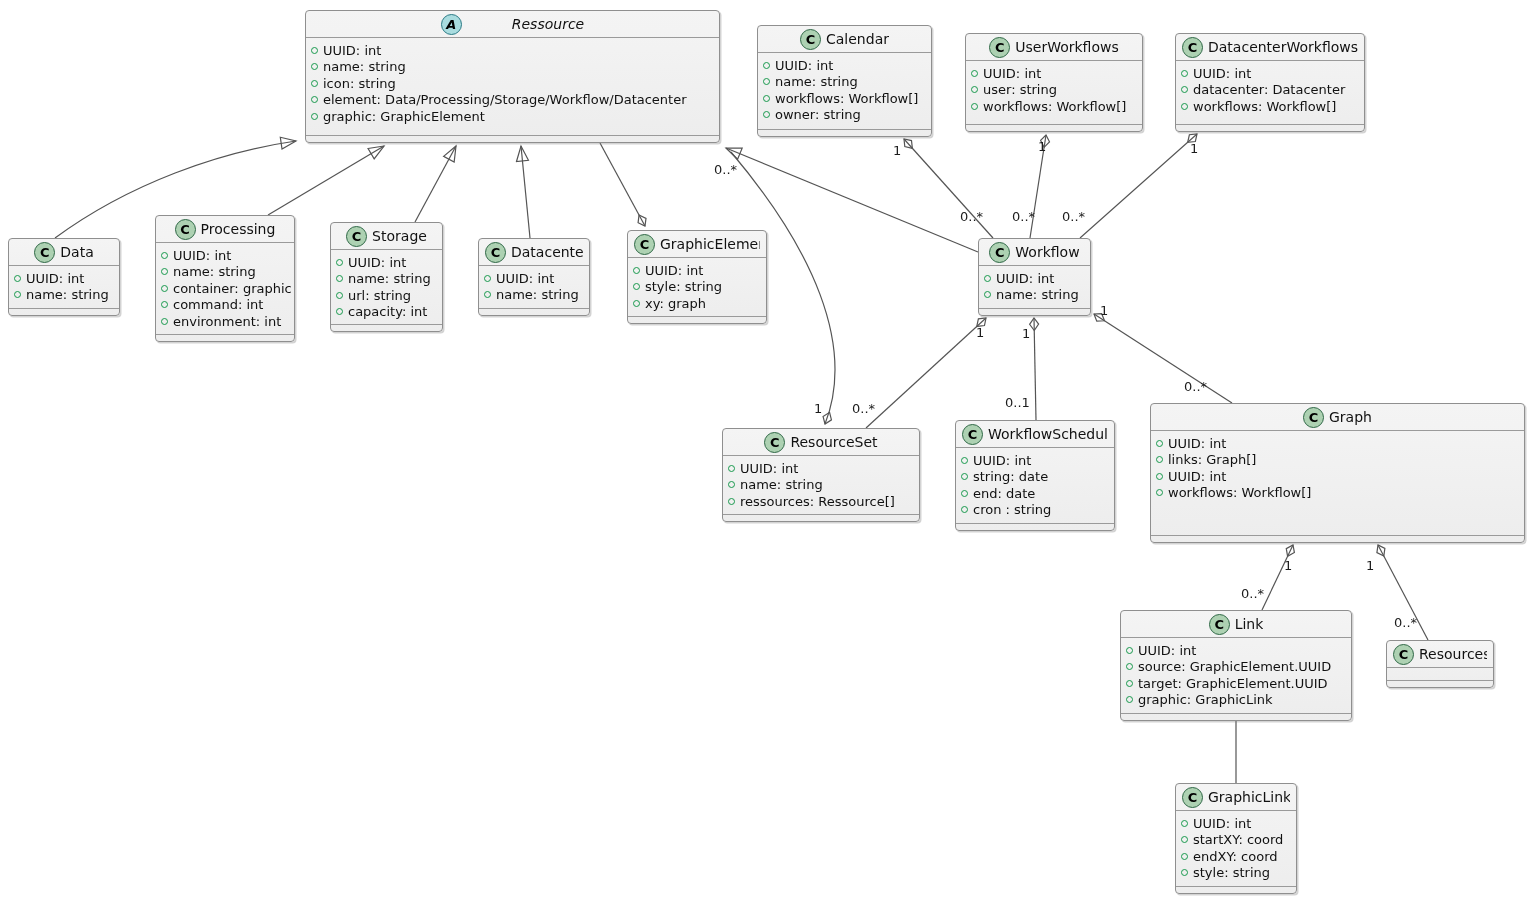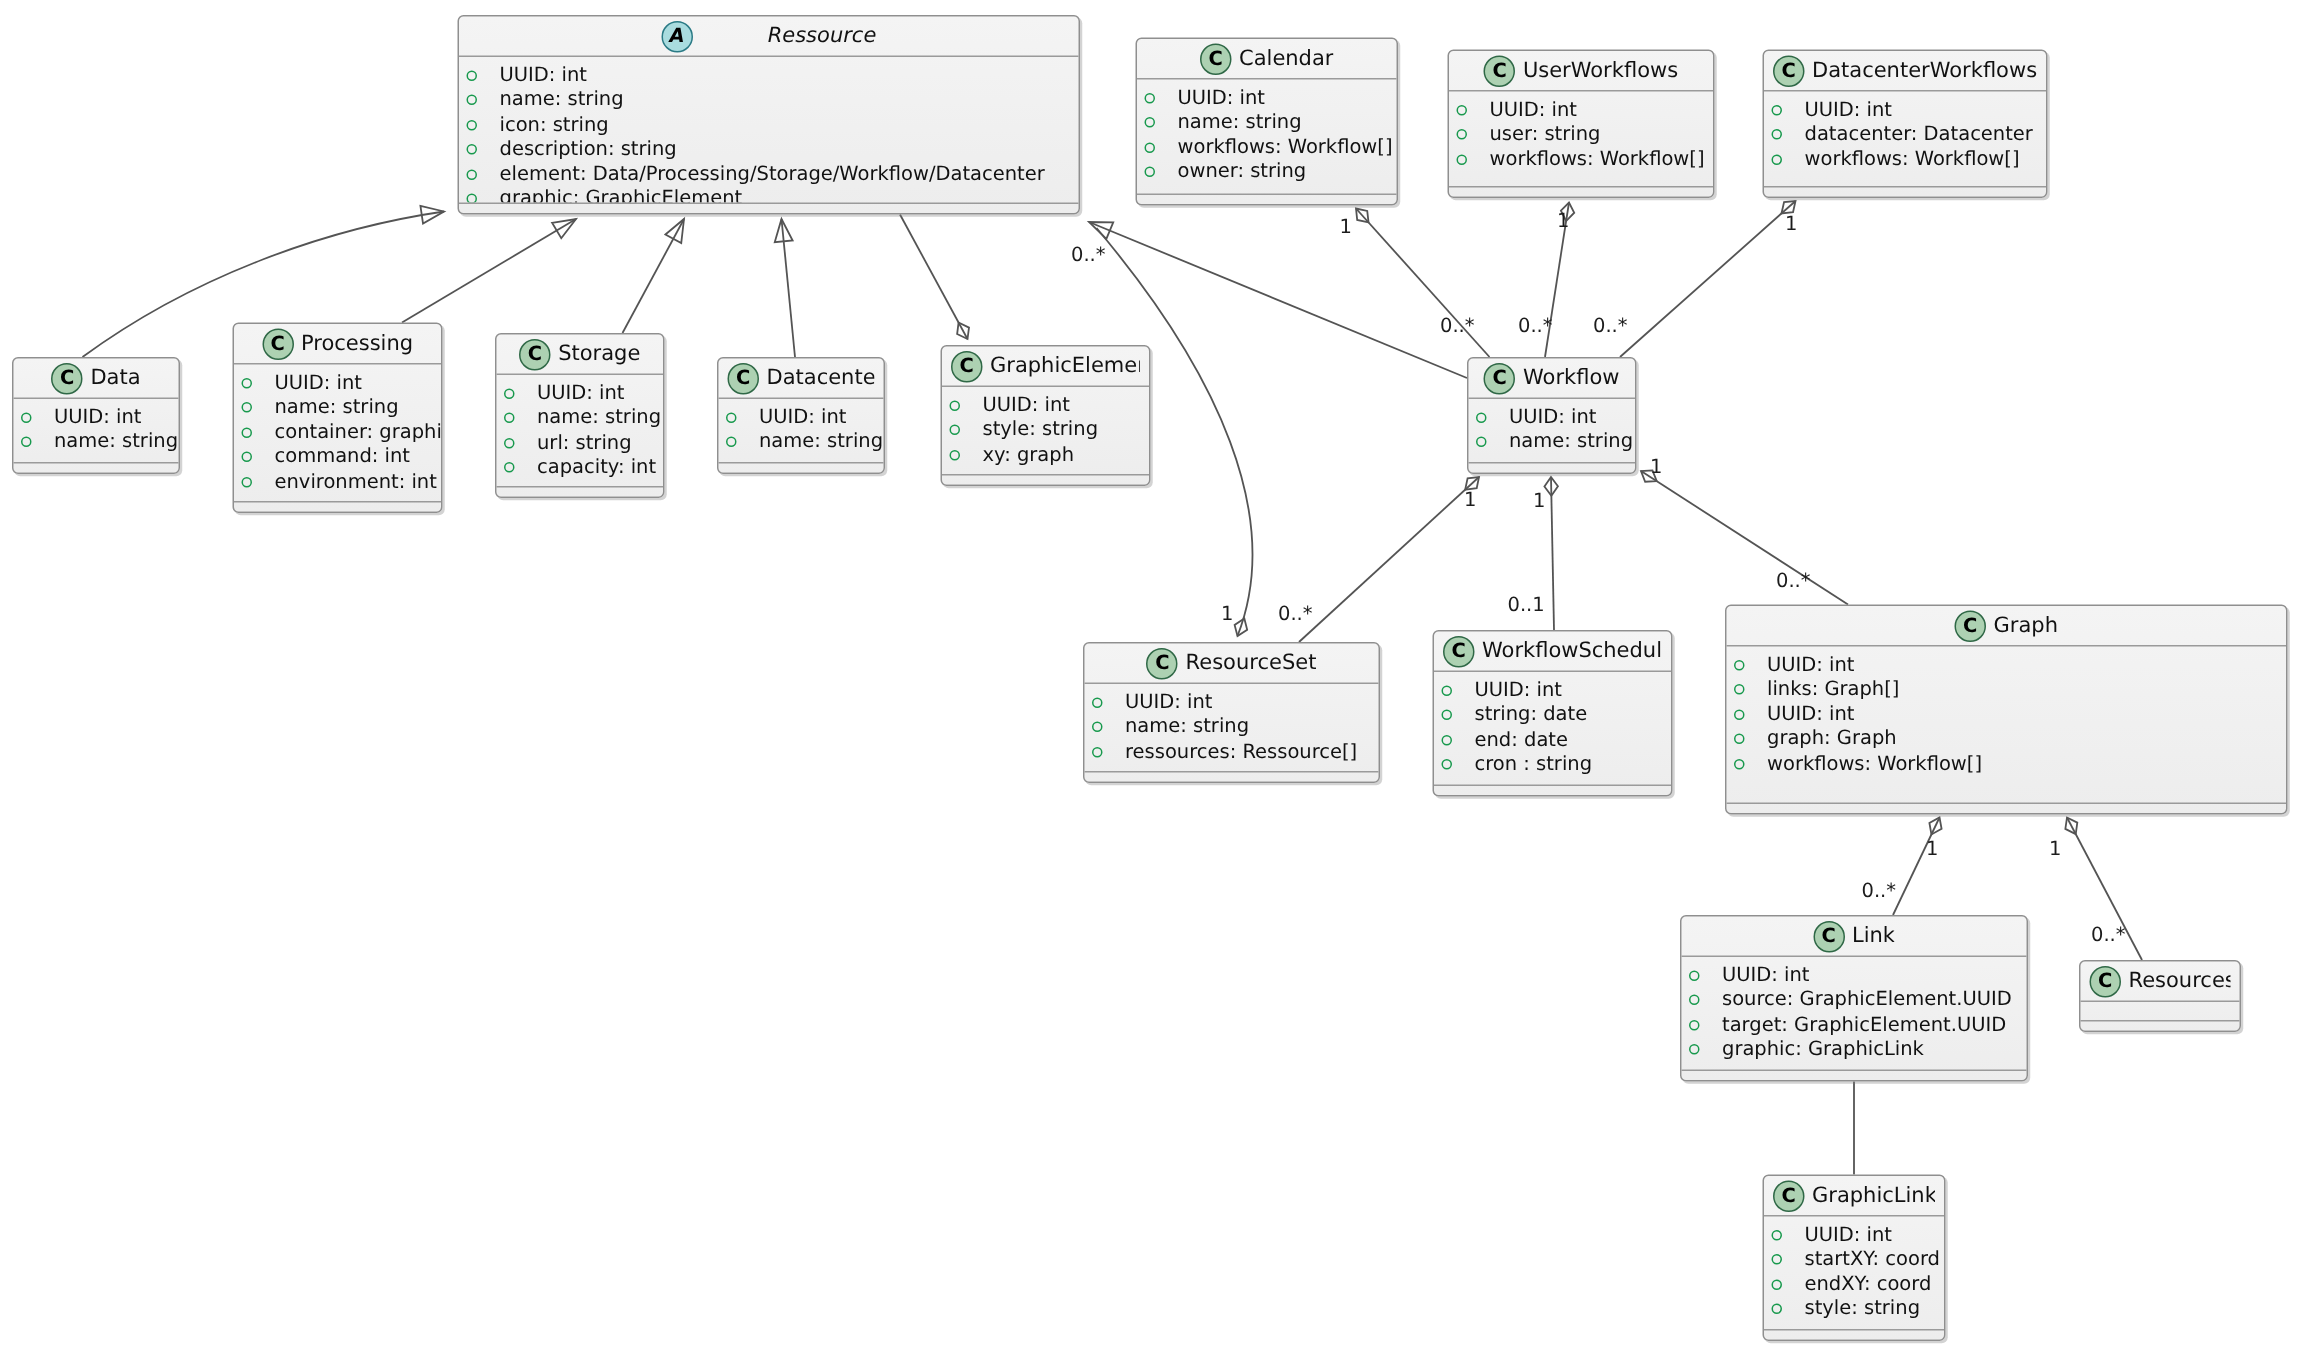--- a/index.html
+++ b/index.html
@@ -14,21 +14,21 @@
        box-shadow:1.5px 1.5px 0 rgba(130,130,130,.35);}
   .hd{flex:0 0 auto;height:27px;box-sizing:border-box;display:flex;align-items:center;
       justify-content:center;gap:5px;padding:2px 6px;border-bottom:1px solid #9a9a9a;}
   .ic{width:21px;height:21px;box-sizing:border-box;border-radius:50%;flex:0 0 auto;
       display:flex;align-items:center;justify-content:center;
       font-size:13px;font-weight:bold;color:#000;background:#ADD1B2;border:1px solid #2f6846;}
   .ic.abstract{background:#A9DCDF;border-color:#2a7a85;font-style:italic;}
   .cname{font-size:14px;color:#111;white-space:nowrap;overflow:hidden;}
   .cname.it{font-style:italic;margin-left:45px;}
   .rows{flex:1 1 auto;padding:4px 6px 2px 5px;overflow:hidden;}
-  .row{display:flex;align-items:center;gap:15px;height:16.5px;font-size:13px;color:#111;white-space:nowrap;}
+  .row{display:flex;align-items:center;gap:5px;height:16.5px;font-size:13px;color:#111;white-space:nowrap;}
   .vis{width:7px;height:7px;box-sizing:border-box;border:1.4px solid #18994d;border-radius:50%;flex:0 0 auto;}
   .ft{flex:0 0 auto;height:6px;border-top:1px solid #9a9a9a;}
 </style>
 </head>
 <body>
 
 <div id="canvas">
 
   <svg class="edges">
     <defs>
@@ -90,24 +90,20 @@
       <div class="row">
           <span class="vis"></span>
           <span>name: string</span>
         </div>
       <div class="row">
           <span class="vis"></span>
           <span>icon: string</span>
         </div>
       <div class="row">
           <span class="vis"></span>
-          <span>description: string</span>
-        </div>
-      <div class="row">
-          <span class="vis"></span>
           <span>element: Data/Processing/Storage/Workflow/Datacenter</span>
         </div>
       <div class="row">
           <span class="vis"></span>
           <span>graphic: GraphicElement</span>
         </div>
     </div>
     <div class="ft"></div>
   </div>
 
@@ -374,24 +370,20 @@
       <div class="row">
           <span class="vis"></span>
           <span>links: Graph[]</span>
         </div>
       <div class="row">
           <span class="vis"></span>
           <span>UUID: int</span>
         </div>
       <div class="row">
           <span class="vis"></span>
-          <span>graph: Graph</span>
-        </div>
-      <div class="row">
-          <span class="vis"></span>
           <span>workflows: Workflow[]</span>
         </div>
     </div>
     <div class="ft"></div>
   </div>
 
   <div class="cls" style="left:1120px;top:610px;width:232px;height:111px;">
     <div class="hd">
       <span class="ic">C</span>
       <span class="cname">Link</span>

